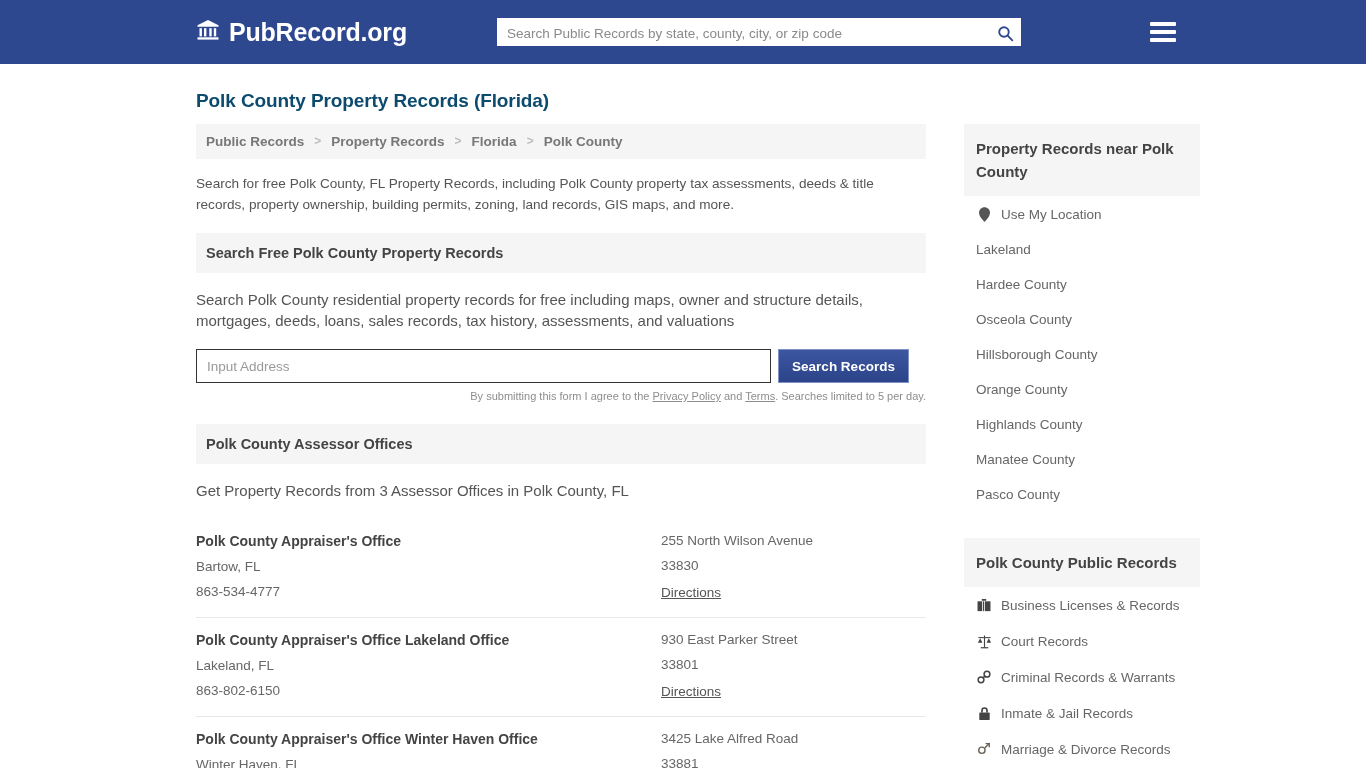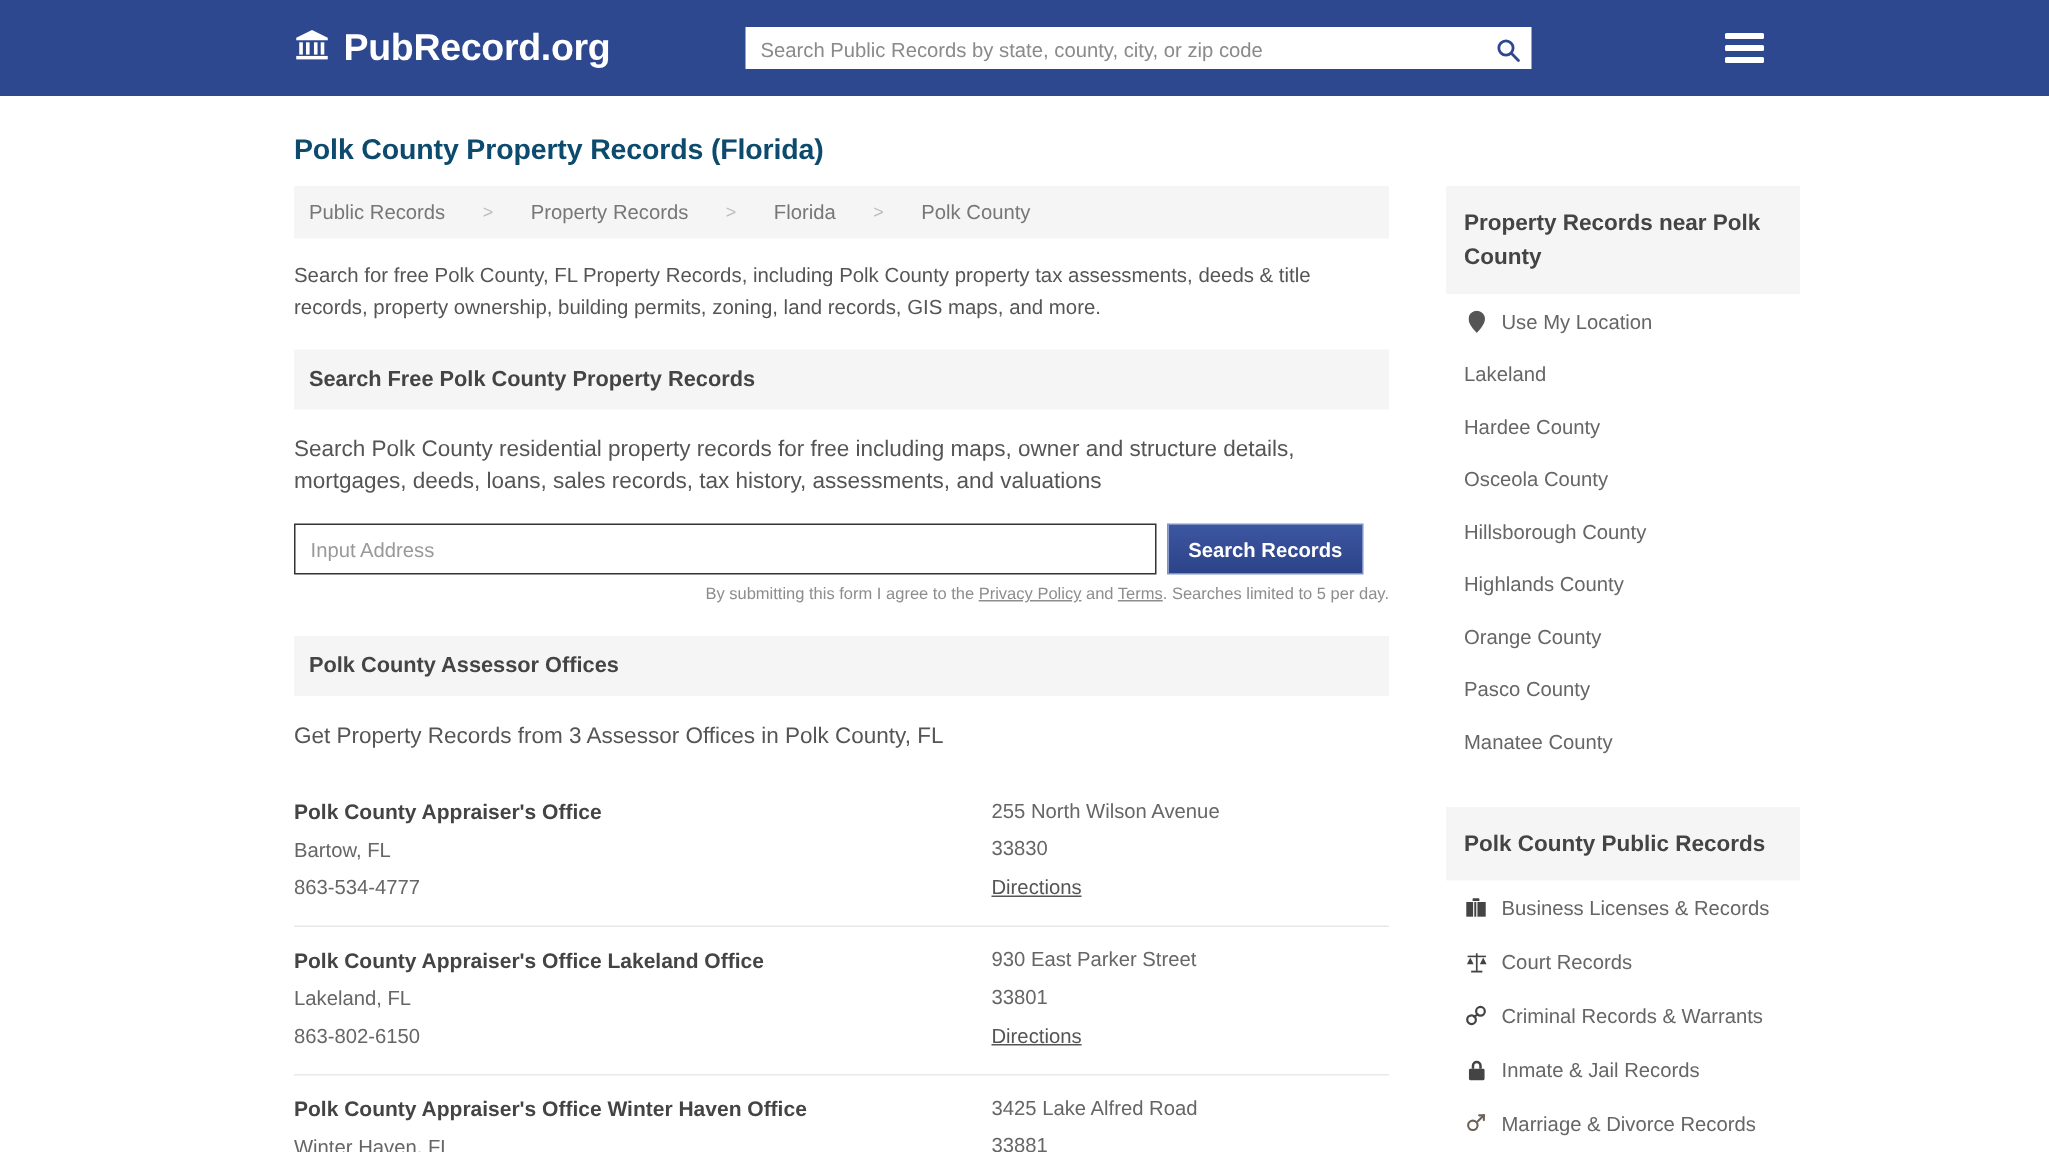--- a/index.html
+++ b/index.html
@@ -105,21 +105,22 @@
   }
 
   
   .breadcrumb {
     background: #f5f5f5;
     padding: 10px 10px;
     font-size: 13.5px;
     color: #777777;
     display: flex;
     flex-wrap: wrap;
-    gap: 16px;
+    gap: 1px;
+    font-weight: bold;
   }
   .breadcrumb a {
     color: #777777;
     text-decoration: none;
     cursor: pointer;
   }
   .breadcrumb .sep {
     color: #bdbdbd;
     margin: 0 9px;
     font-size: 12px;
@@ -376,30 +377,30 @@
         <li class="side-item">
           <span>Hardee County</span>
         </li>
         <li class="side-item">
           <span>Osceola County</span>
         </li>
         <li class="side-item">
           <span>Hillsborough County</span>
         </li>
         <li class="side-item">
+          <span>Orange County</span>
+        </li>
+        <li class="side-item">
           <span>Highlands County</span>
         </li>
         <li class="side-item">
-          <span>Orange County</span>
+          <span>Manatee County</span>
         </li>
         <li class="side-item">
           <span>Pasco County</span>
-        </li>
-        <li class="side-item">
-          <span>Manatee County</span>
         </li>
       </ul>
 
       <div class="side-head side-block-2">Polk County Public Records</div>
       <ul class="side-list">
         <li class="side-item">
           <span class="ico">
             <svg width="14" height="14" viewBox="0 0 16 16" fill="#444444">
               <rect x="5.4" y="1" width="5.2" height="2.1" rx="0.5"></rect>
               <rect x="0.6" y="3.8" width="5.2" height="11.2"></rect>

